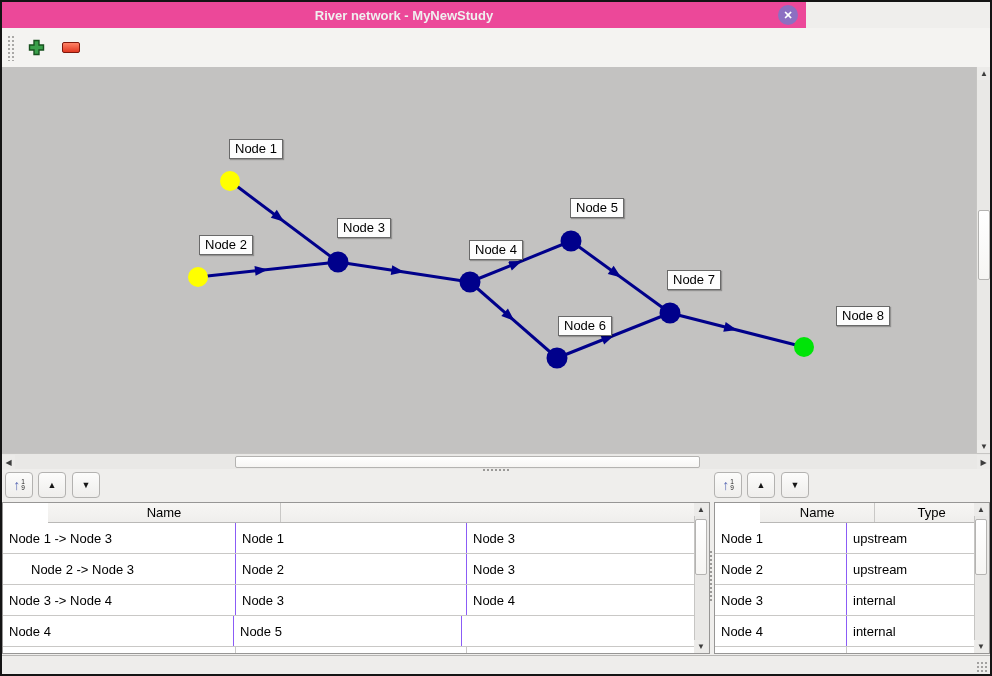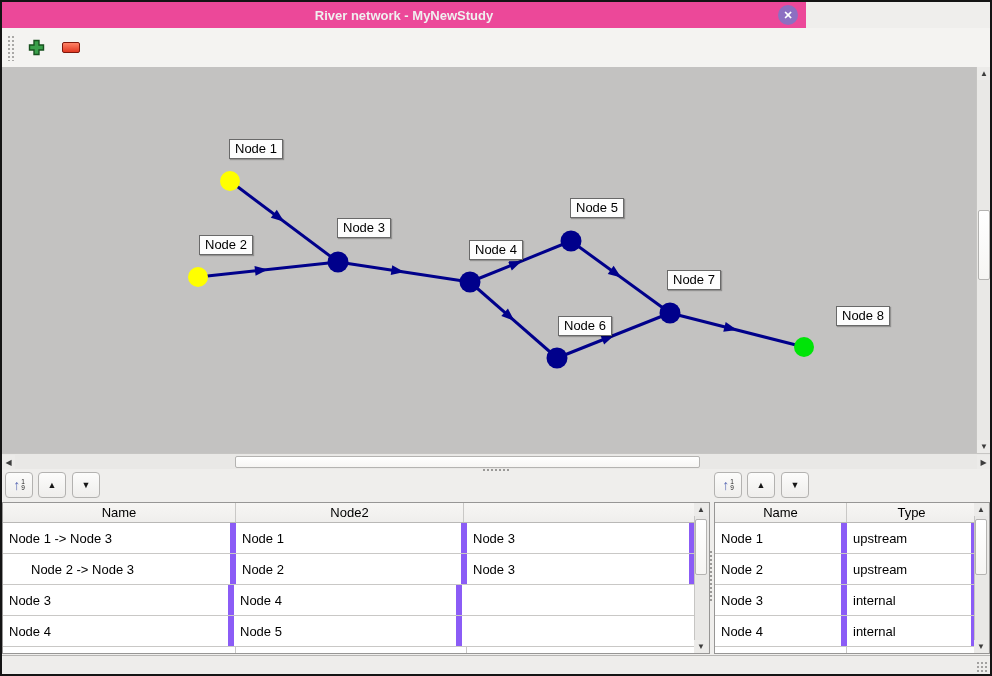--- a/index.html
+++ b/index.html
@@ -44,26 +44,26 @@
   .ctl-btn{position:absolute;width:28px;height:26px;box-sizing:border-box;border:1px solid #b3b2b0;
            border-radius:4px;background:linear-gradient(#fcfcfb,#efeeec);display:flex;align-items:center;
            justify-content:center;cursor:pointer;padding:0;}
   .tri{font-size:9px;color:#161616;}
   .sort-ico{display:flex;align-items:center;line-height:1;}
   .sort-ico .arrow{color:#5a6ab5;font-size:14px;font-weight:bold;}
   .sort-ico .digits{display:flex;flex-direction:column;font-size:6.5px;color:#222;margin-left:1px;}
   
   .tbl{position:absolute;box-sizing:border-box;border:1px solid #979695;background:#fff;overflow:hidden;}
   .tbl-head{display:flex;height:19px;background:linear-gradient(#f7f6f4,#efeeec);
-            border-bottom:1px solid #b9b8b6;}
+            border-bottom:1px solid #b9b8b6;margin-left:45px;}
   .tbl-head .hcell{box-sizing:border-box;display:flex;align-items:center;justify-content:center;
                    font-size:13px;color:#000;border-right:1px solid #c9c8c6;cursor:pointer;}
   .tbl-row{display:flex;height:30px;border-bottom:1px solid #c9c8c6;background:#fff;}
   .tbl-row .cell{box-sizing:border-box;display:flex;align-items:center;padding-left:6px;
-                 font-size:13px;color:#000;border-right:6px solid #8b5cf6;overflow:hidden;white-space:nowrap;}
+                 font-size:13px;color:#000;border-right:1px solid #8b5cf6;overflow:hidden;white-space:nowrap;}
   .tbl-partial{display:flex;height:9px;background:#fff;}
   .tbl-partial .cell{box-sizing:border-box;border-right:1px solid #c9c8c6;}
   .tbl-sb{position:absolute;top:0;right:0;width:14px;height:100%;background:#e9e8e6;border-left:1px solid #c6c5c3;}
   
   .statusbar{position:absolute;left:0;top:653px;width:988px;height:19px;background:#eeedeb;
              border-top:1px solid #b5b4b2;}
   .resize-grip{position:absolute;right:2px;bottom:2px;width:12px;height:12px;
                background:radial-gradient(circle,#a2a1a0 1px,transparent 1.2px);background-size:4px 4px;cursor:nwse-resize;}
 </style>
 </head>
@@ -171,33 +171,33 @@
   <button class="ctl-btn" style="left:745px;top:470px;">
     <span class="tri">▲</span>
   </button>
   <button class="ctl-btn" style="left:779px;top:470px;">
     <span class="tri">▼</span>
   </button>
 
   <div class="tbl" id="reaches-table" style="left:0;top:500px;width:708px;height:152px;">
     <div class="tbl-head">
         <div class="hcell" style="width: 233px;">Name</div>
-        <div class="hcell" style="width: 228px;">Node2</div>
       </div>
       <div class="tbl-row">
         <div class="cell" style="width: 233px;">Node 1 -&gt; Node 3</div>
         <div class="cell" style="width: 231px;">Node 1</div>
         <div class="cell" style="width: 228px;">Node 3</div>
       </div>
       <div class="tbl-row">
         <div class="cell" style="width: 233px; padding-left: 28px;">Node 2 -&gt; Node 3</div>
         <div class="cell" style="width: 231px;">Node 2</div>
         <div class="cell" style="width: 228px;">Node 3</div>
       </div>
       <div class="tbl-row">
+        <div class="cell" style="width: 233px;">Node 3 -&gt; Node 4</div>
         <div class="cell" style="width: 231px;">Node 3</div>
         <div class="cell" style="width: 228px;">Node 4</div>
       </div>
       <div class="tbl-row">
         <div class="cell" style="width: 231px;">Node 4</div>
         <div class="cell" style="width: 228px;">Node 5</div>
       </div>
       <div class="tbl-partial">
         <div class="cell" style="width: 233px;"></div>
         <div class="cell" style="width: 231px;"></div>

